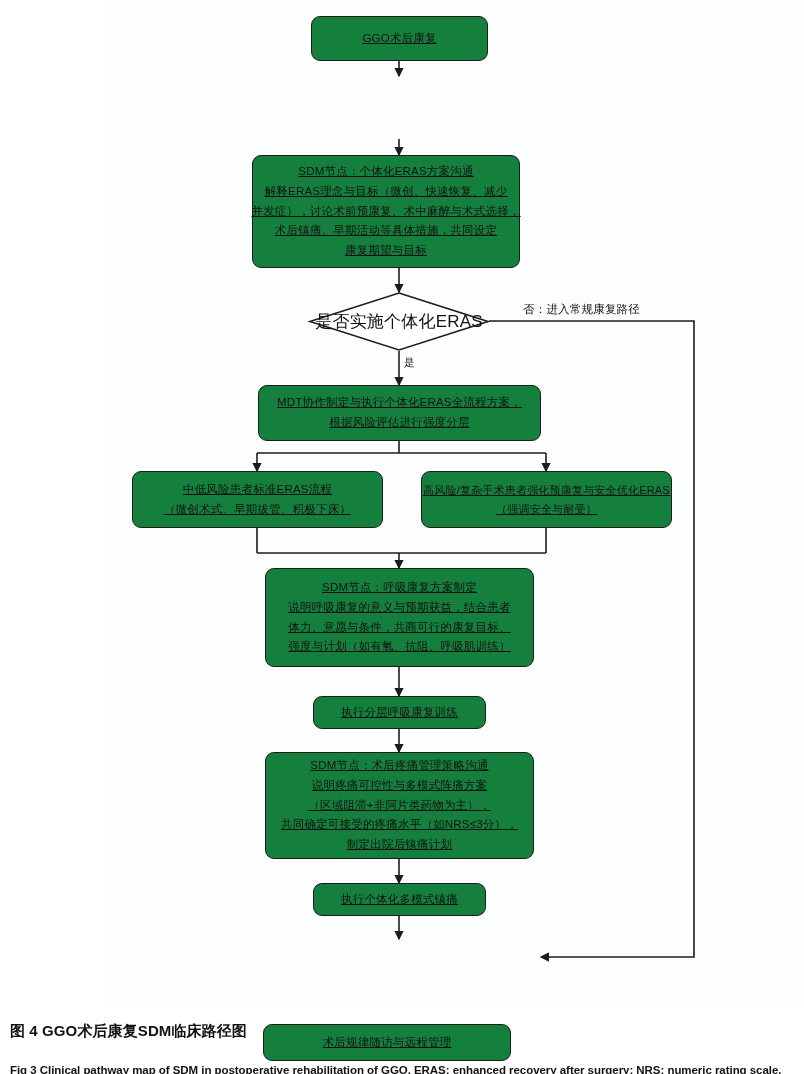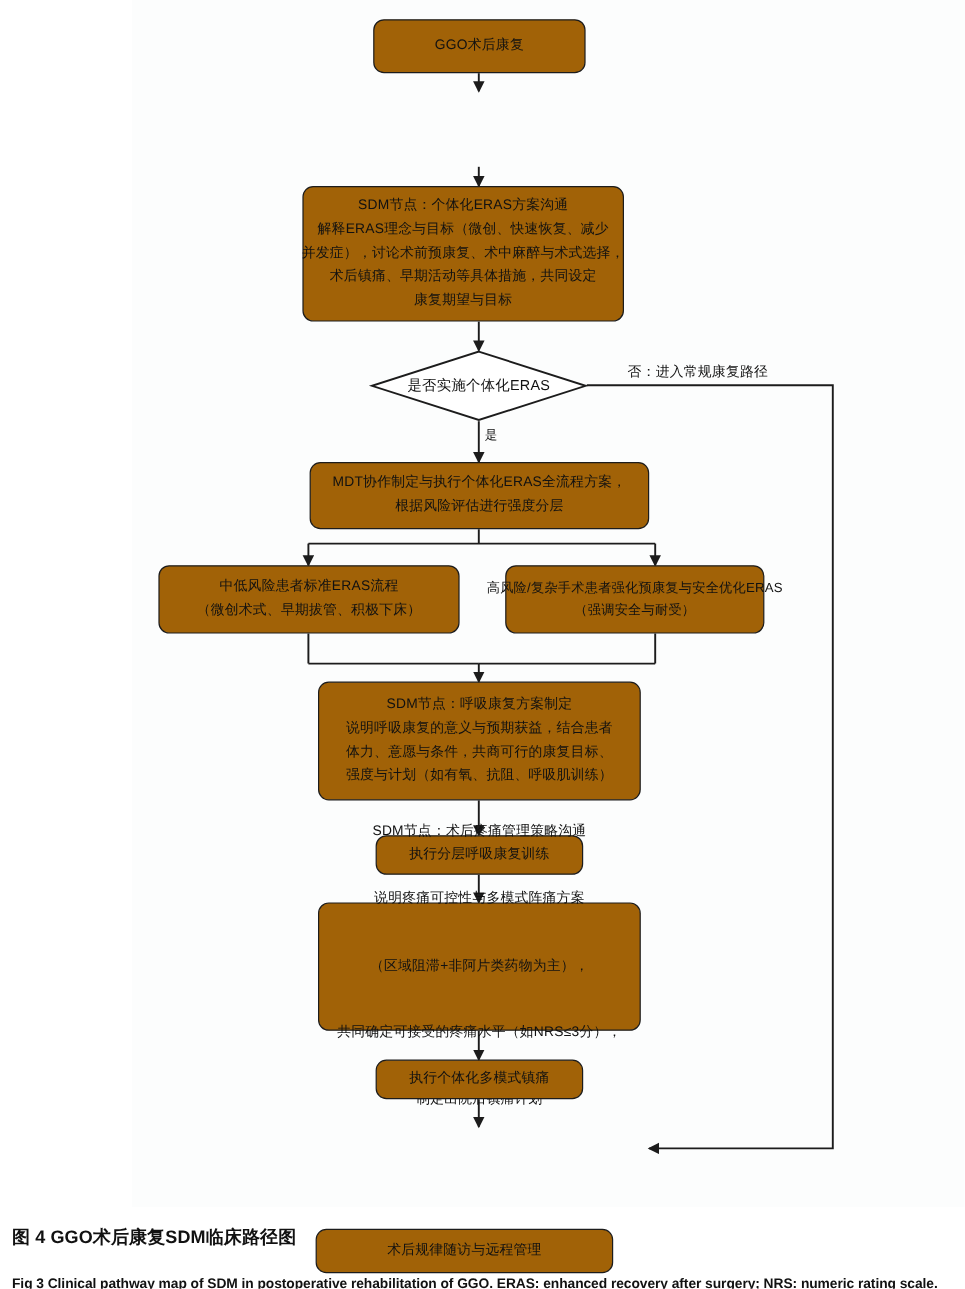--- a/index.html
+++ b/index.html
@@ -40,33 +40,34 @@
     left: 0;
     top: 0;
     width: 804px;
     height: 1006px;
   }
 
   
   .node {
     position: absolute;
     box-sizing: border-box;
-    background: #a16207;
+    background: #15803d;
     border: 1.6px solid #1c1c1c;
     border-radius: 9px;
     display: flex;
     flex-direction: column;
     align-items: center;
     justify-content: center;
     text-align: center;
     font-size: 11.5px;
     line-height: 1.72;
     letter-spacing: 0.2px;
     color: #111111;
     padding: 4px 6px;
+    text-decoration: underline;
   }
   .node .ln {
     display: block;
     white-space: nowrap;
   }
 
   
   .diamond-wrap {
     position: absolute;
   }
@@ -78,21 +79,21 @@
   }
   .diamond-label {
     position: absolute;
     left: 0;
     top: 0;
     width: 100%;
     height: 100%;
     display: flex;
     align-items: center;
     justify-content: center;
-    font-size: 12px;
+    font-size: 17px;
     color: #111111;
     letter-spacing: 0.2px;
     white-space: nowrap;
   }
 
   
   .edge-label {
     position: absolute;
     font-size: 11.5px;
     color: #111111;
@@ -203,37 +204,37 @@
   <div class="node" style="left:258px; top:385px; width:283px; height:56px;">
     <span class="ln">MDT协作制定与执行个体化ERAS全流程方案，</span>
     <span class="ln">根据风险评估进行强度分层</span>
   </div>
 
   <div class="node" style="left:132px; top:471px; width:251px; height:57px;">
     <span class="ln">中低风险患者标准ERAS流程</span>
     <span class="ln">（微创术式、早期拔管、积极下床）</span>
   </div>
 
-  <div class="node" style="left:421px; top:471px; width:216px; height:57px; font-size:11px;">
+  <div class="node" style="left:421px; top:471px; width:251px; height:57px; font-size:11px;">
     <span class="ln">高风险/复杂手术患者强化预康复与安全优化ERAS</span>
     <span class="ln">（强调安全与耐受）</span>
   </div>
 
   <div class="node" style="left:265px; top:568px; width:269px; height:99px;">
     <span class="ln">SDM节点：呼吸康复方案制定</span>
     <span class="ln">说明呼吸康复的意义与预期获益，结合患者</span>
     <span class="ln">体力、意愿与条件，共商可行的康复目标、</span>
     <span class="ln">强度与计划（如有氧、抗阻、呼吸肌训练）</span>
   </div>
 
   <div class="node" style="left:313px; top:696px; width:173px; height:33px;">
     <span class="ln">执行分层呼吸康复训练</span>
   </div>
 
-  <div class="node" style="left:265px; top:752px; width:269px; height:107px;gap:36px;">
+  <div class="node" style="left:265px; top:752px; width:269px; height:107px;">
     <span class="ln">SDM节点：术后疼痛管理策略沟通</span>
     <span class="ln">说明疼痛可控性与多模式阵痛方案</span>
     <span class="ln">（区域阻滞+非阿片类药物为主），</span>
     <span class="ln">共同确定可接受的疼痛水平（如NRS≤3分），</span>
     <span class="ln">制定出院后镇痛计划</span>
   </div>
 
   <div class="node" style="left:313px; top:883px; width:173px; height:33px;">
     <span class="ln">执行个体化多模式镇痛</span>
   </div>

